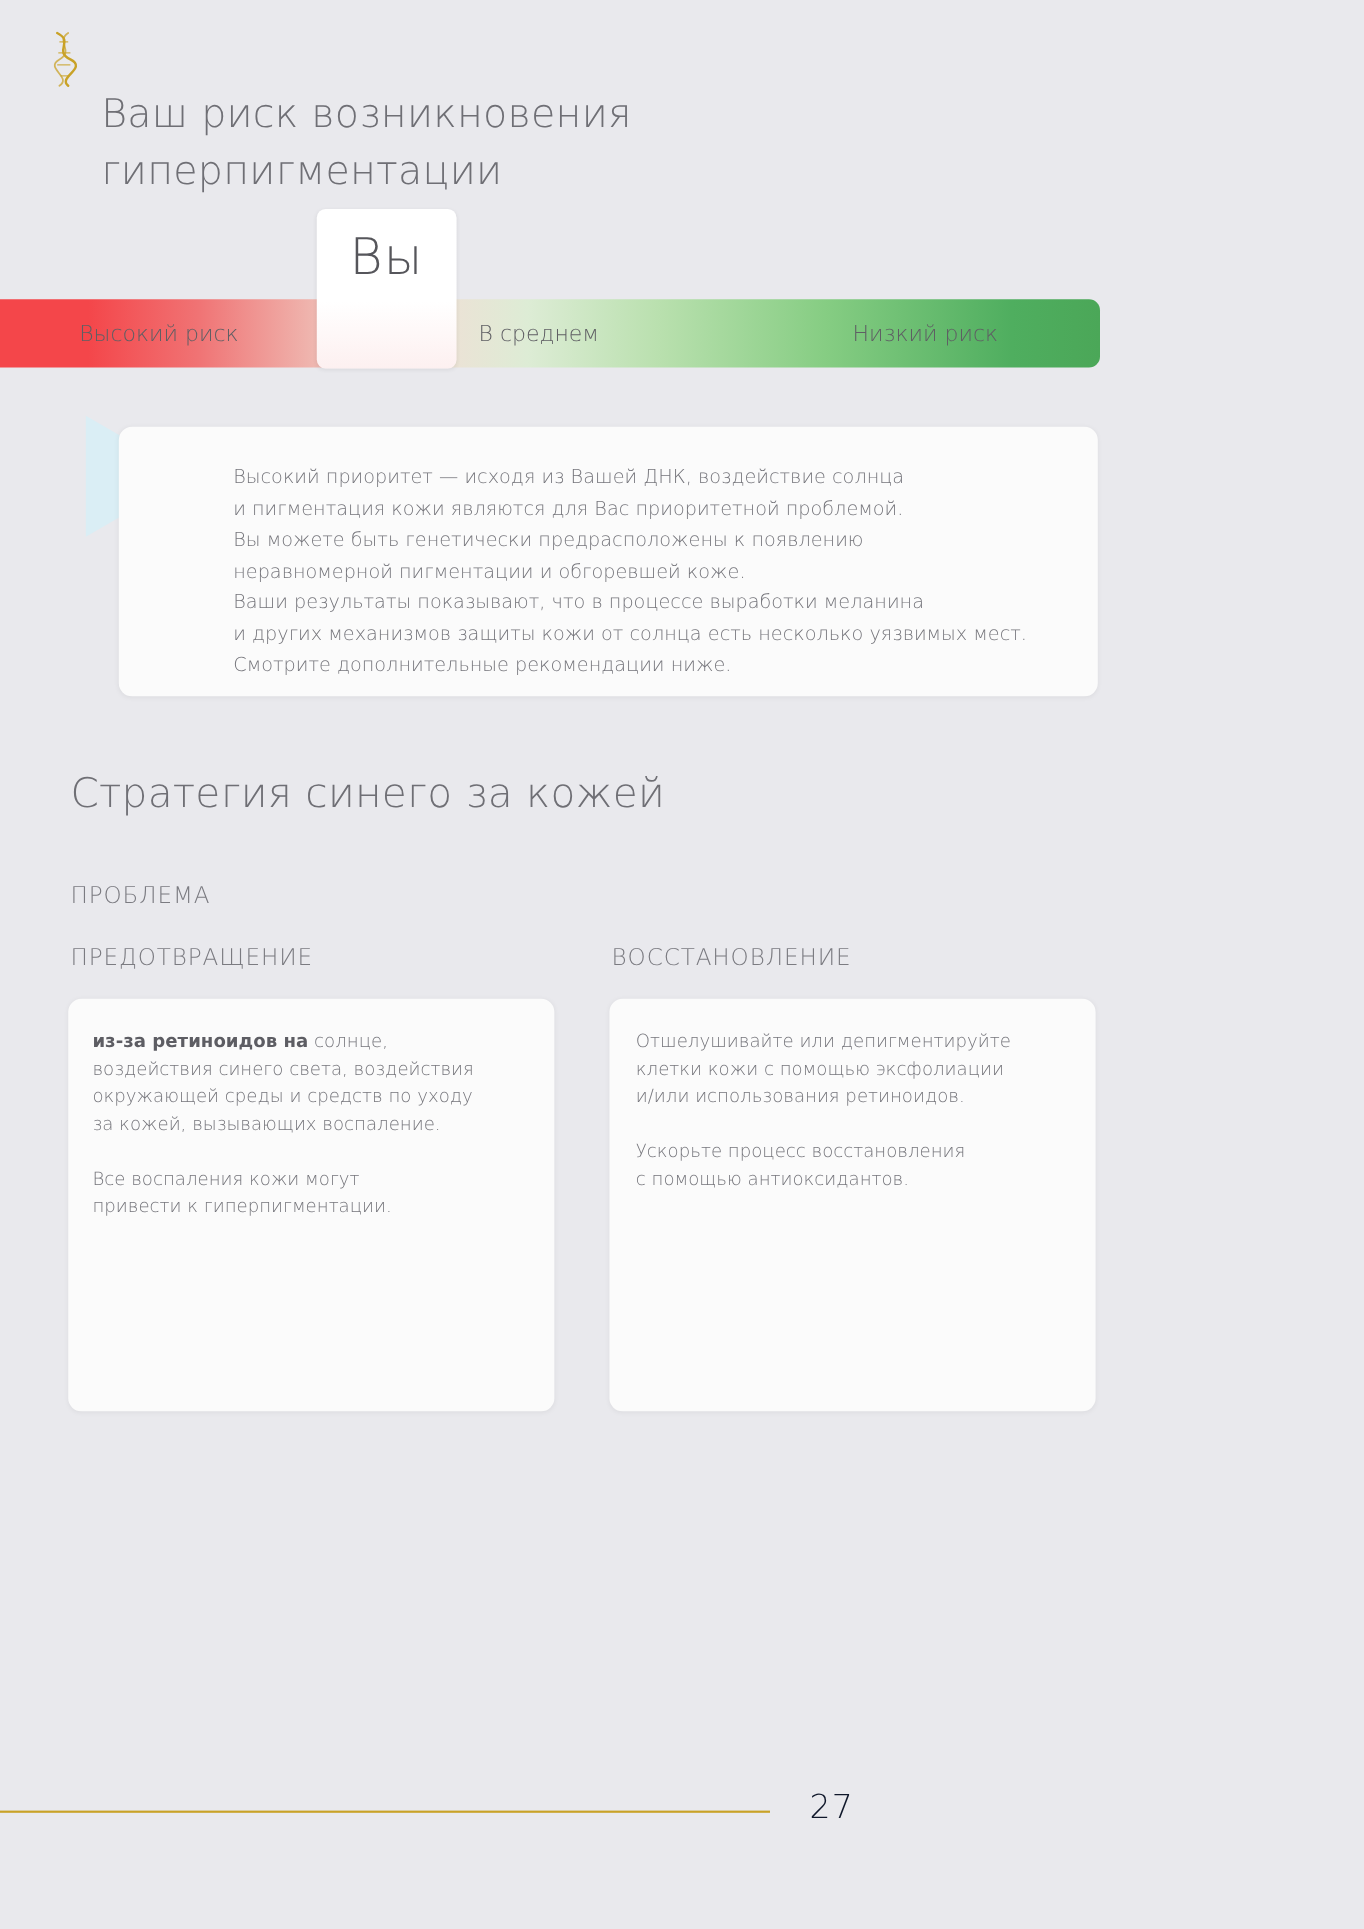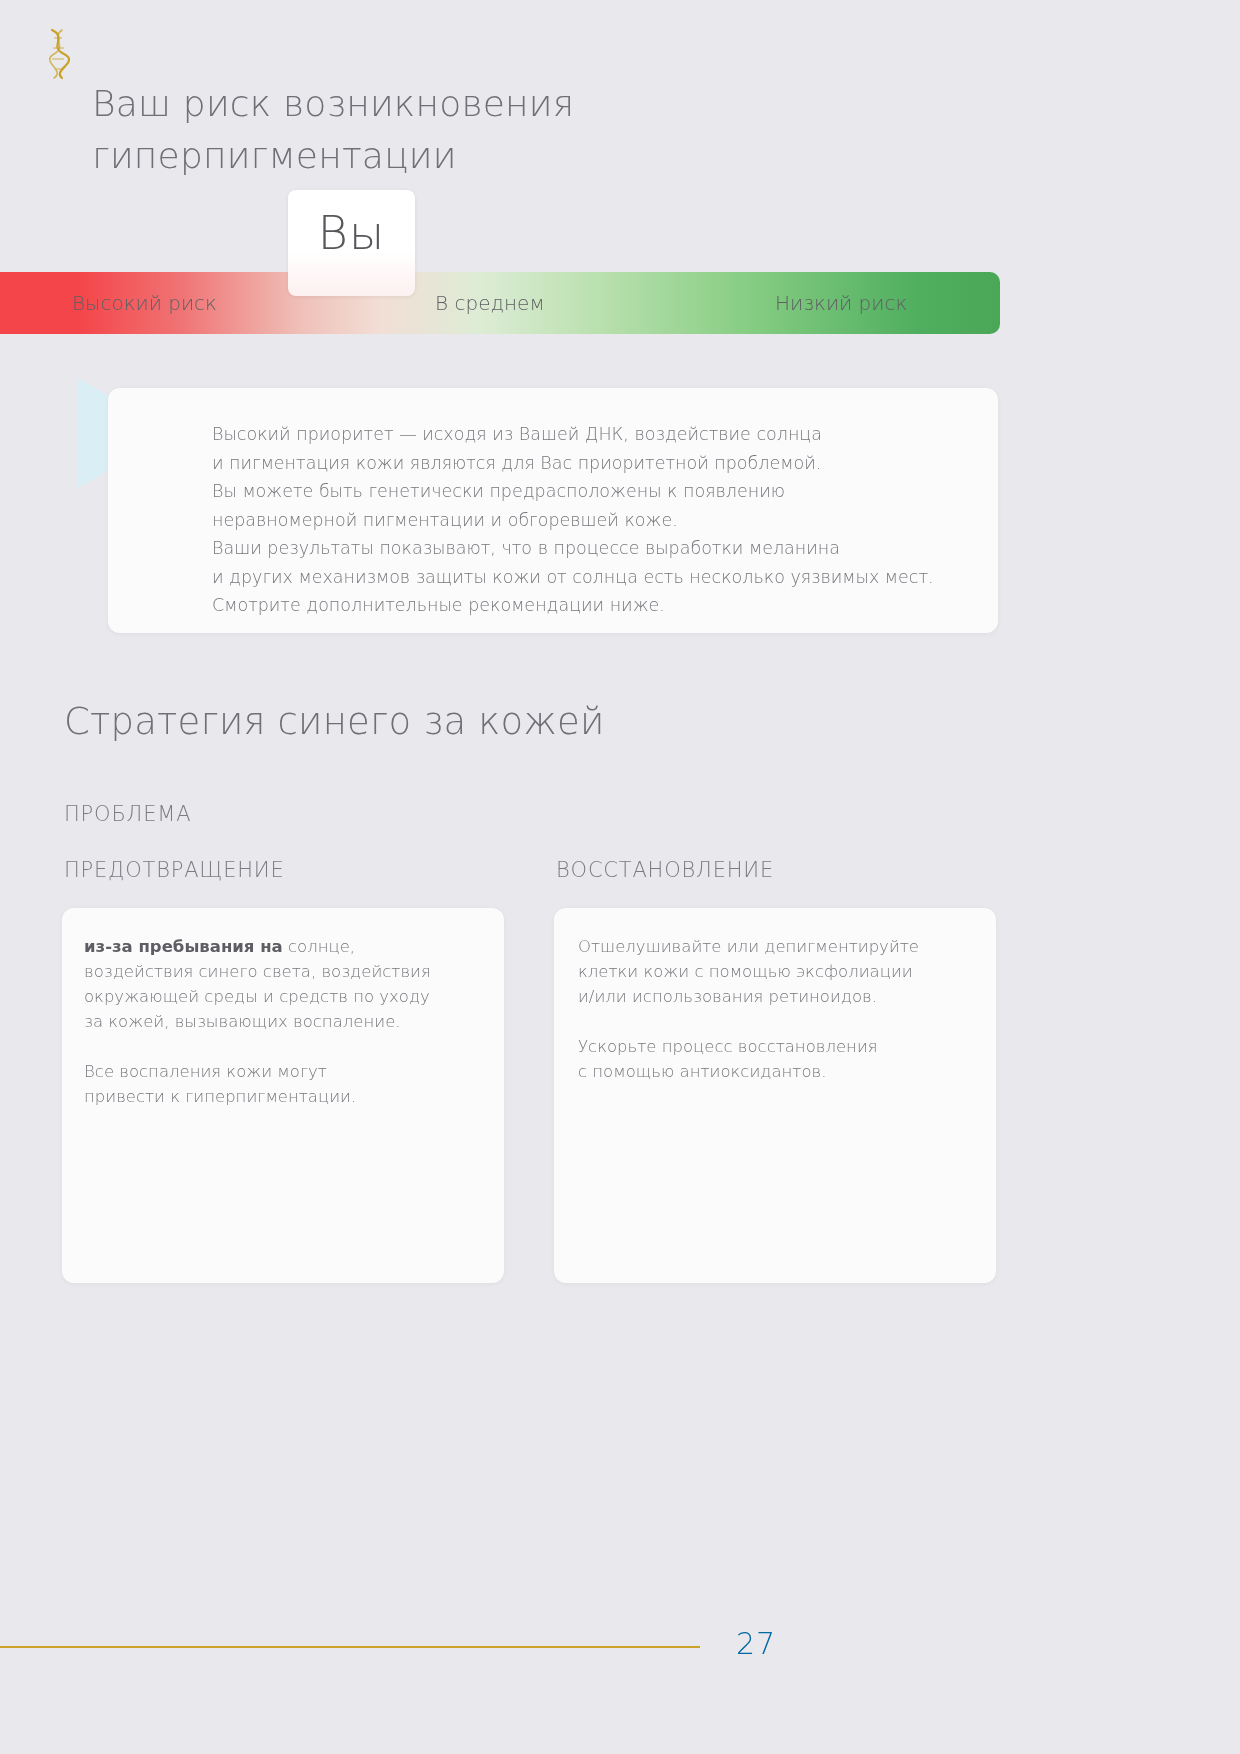--- a/index.html
+++ b/index.html
@@ -67,21 +67,21 @@
   }
   .scale-label.high { left: 72px; }
   .scale-label.mid  { left: 435px; }
   .scale-label.low  { left: 775px; }
 
   .you-marker {
     position: absolute;
     top: 190px;
     left: 288px;
     width: 127px;
-    height: 106px;
+    height: 145px;
     background: linear-gradient(to bottom, #ffffff 0%, #ffffff 58%, #fdf0f0 100%);
     border-radius: 8px;
     box-shadow: 0 1px 4px rgba(0,0,0,0.07);
     display: flex;
     align-items: flex-start;
     justify-content: center;
     text-align: right;
   }
   .you-marker span {
     font-size: 46px;
@@ -210,21 +210,21 @@
     width: 700px;
     height: 2px;
     background: #c9a227;
   }
   .page-number {
     position: absolute;
     top: 1626px;
     left: 736px;
     font-size: 30px;
     font-weight: 300;
-    color: #0369a1;
+    color: #0f172a;
     letter-spacing: 1px;
   }
 </style>
 </head>
 <body>
 
 <div class="logo">
   <svg width="40" height="56" viewBox="0 0 40 56">
     <path d="M14 4 C30 12, 10 20, 26 28 C42 36, 14 44, 24 52" stroke="#c9a227" stroke-width="2.2" fill="none" stroke-linecap="round"></path>
     <path d="M24 4 C12 12, 30 20, 16 28 C2 36, 28 44, 16 52" stroke="#c9a227" stroke-width="1.6" fill="none" stroke-linecap="round" opacity="0.75"></path>
@@ -259,21 +259,21 @@
 <div class="section-title">Стратегия синего за кожей</div>
 
 <div class="row-problem">
   <div class="label-problem">ПРОБЛЕМА</div>
 </div>
 
 <div class="col-head left">ПРЕДОТВРАЩЕНИЕ</div>
 <div class="col-head right">ВОССТАНОВЛЕНИЕ</div>
 
 <div class="card left">
-  <p><span class="bold-run">из-за пребывания на</span><span> солнце,
+  <p><span class="bold-run">из-за ретиноидов на</span><span> солнце,
 воздействия синего света, воздействия
 окружающей среды и средств по уходу
 за кожей, вызывающих воспаление.
 
 Все воспаления кожи могут
 привести к гиперпигментации.</span></p>
 </div>
 
 <div class="card right">
   <p>Отшелушивайте или депигментируйте

